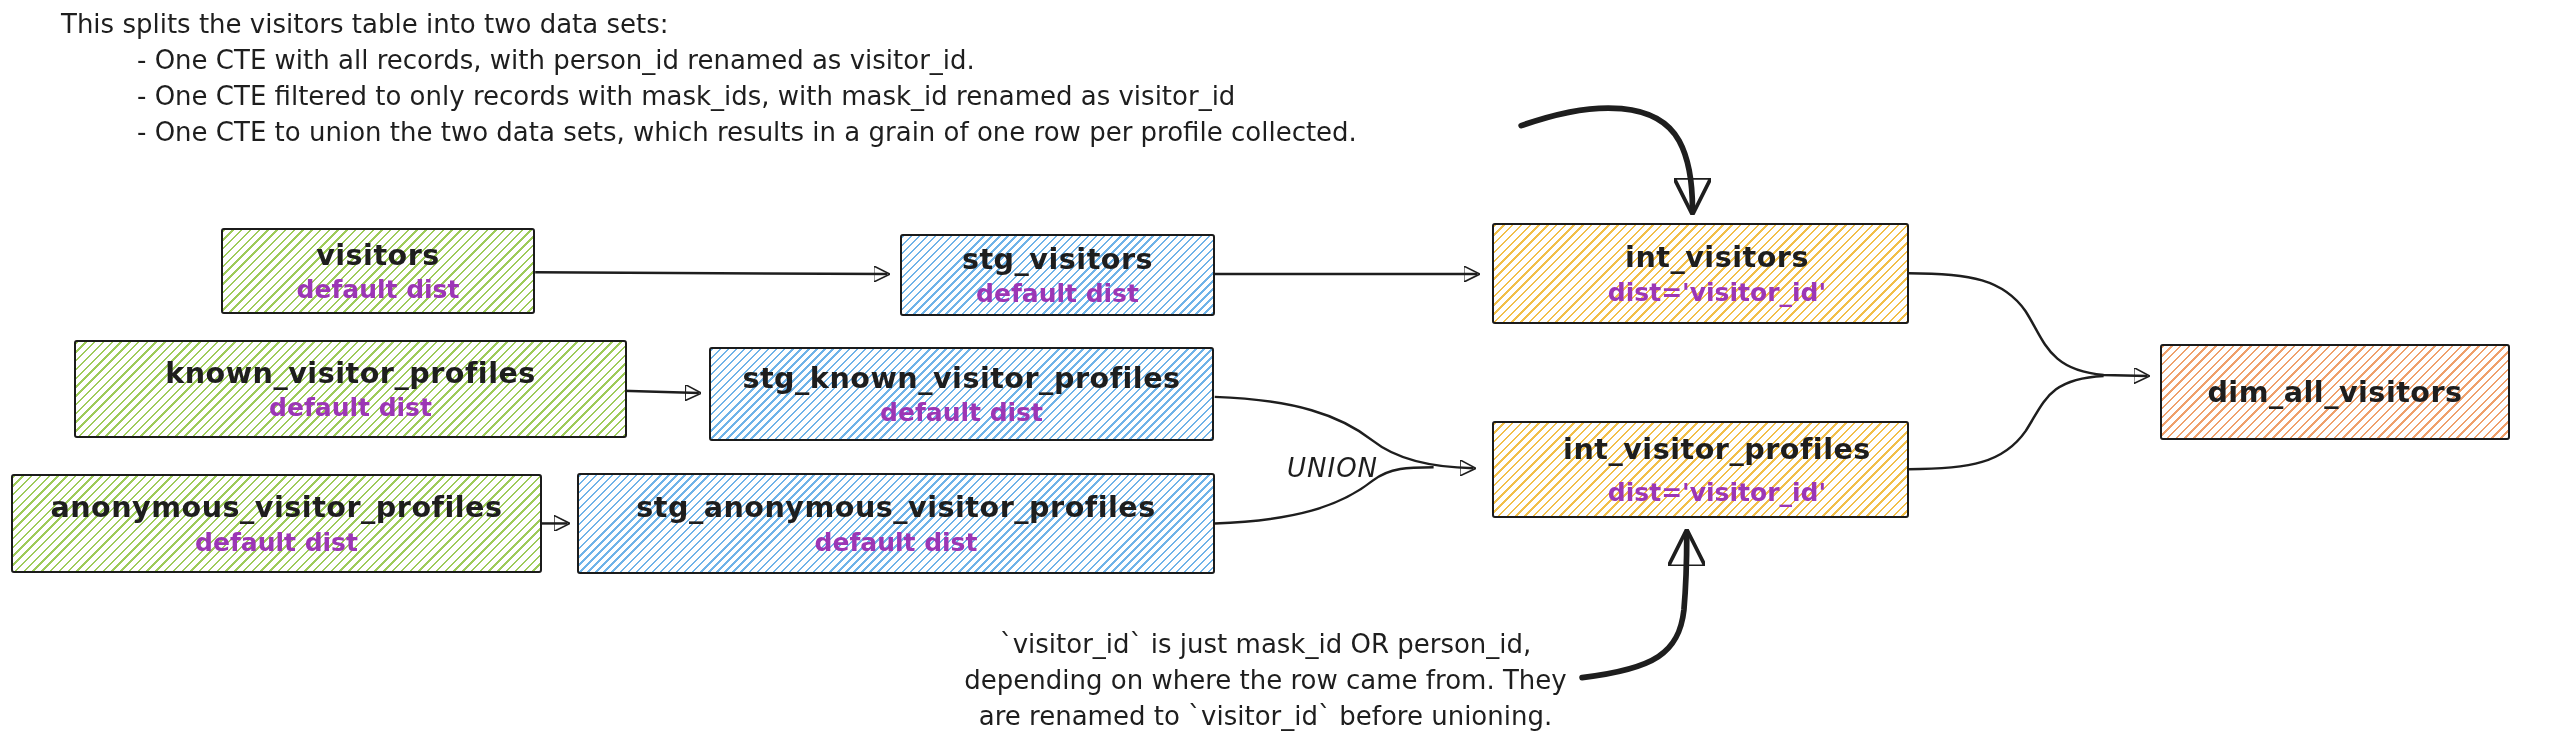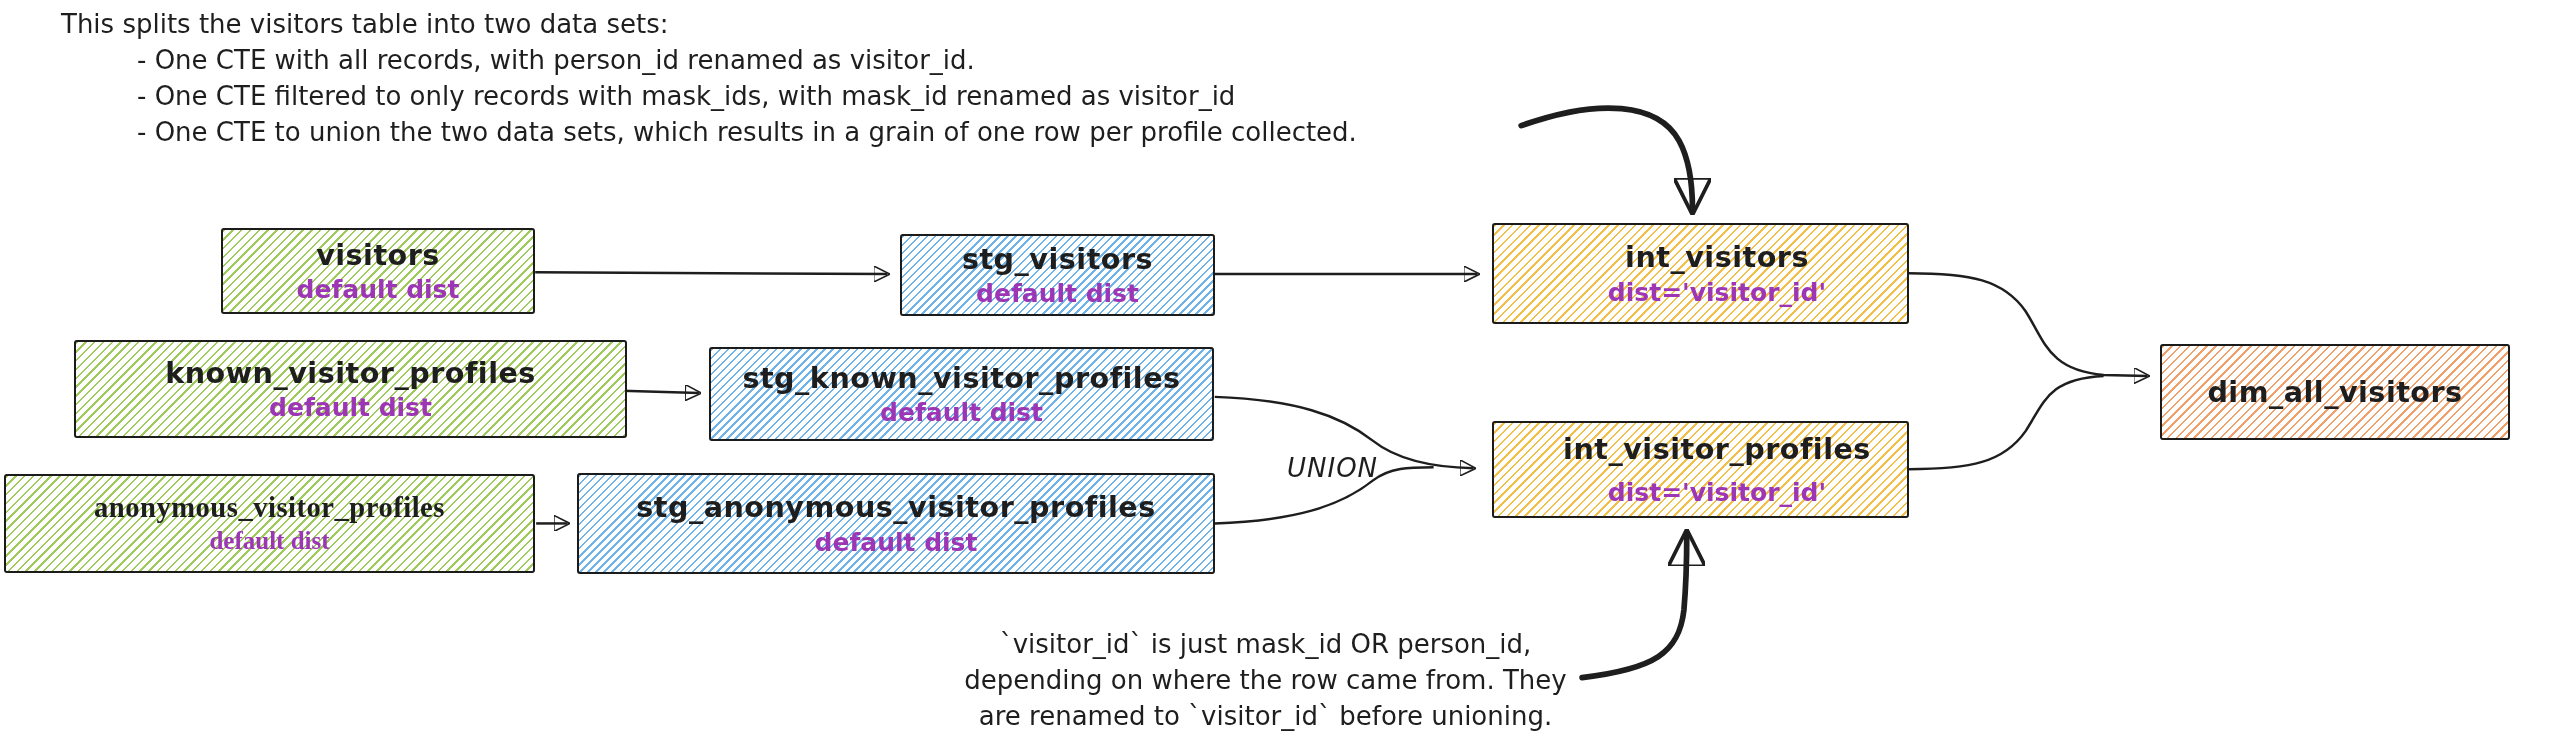--- a/index.html
+++ b/index.html
@@ -95,21 +95,21 @@
   <div class="node hatch-green" style="left:74px;top:340px;width:553px;height:98px;">
     <div class="title">known_visitor_profiles</div>
     <div class="subtitle">default dist</div>
   </div>
 
   <div class="node hatch-blue" style="left:709px;top:347px;width:505px;height:94px;">
     <div class="title">stg_known_visitor_profiles</div>
     <div class="subtitle">default dist</div>
   </div>
 
-  <div class="node hatch-green" style="left:4px;top:474px;width:531px;height:99px;font-family:Liberation Serif, serif;">
+  <div class="node hatch-green" style="left:11px;top:474px;width:531px;height:99px;">
     <div class="title">anonymous_visitor_profiles</div>
     <div class="subtitle">default dist</div>
   </div>
 
   <div class="node hatch-blue" style="left:577px;top:473px;width:638px;height:101px;">
     <div class="title">stg_anonymous_visitor_profiles</div>
     <div class="subtitle">default dist</div>
   </div>
 
   <div class="node hatch-yellow" style="left:1492px;top:421px;width:417px;height:97px;gap:12px;">

